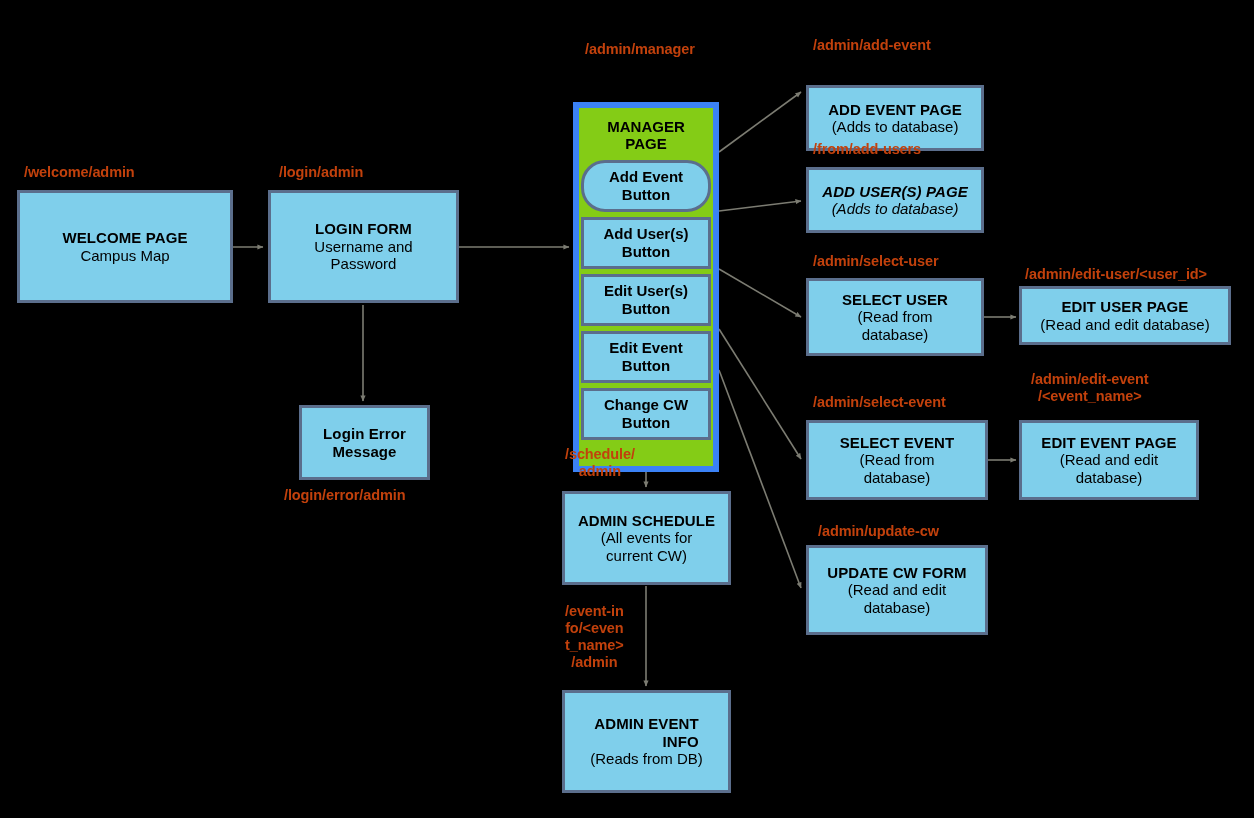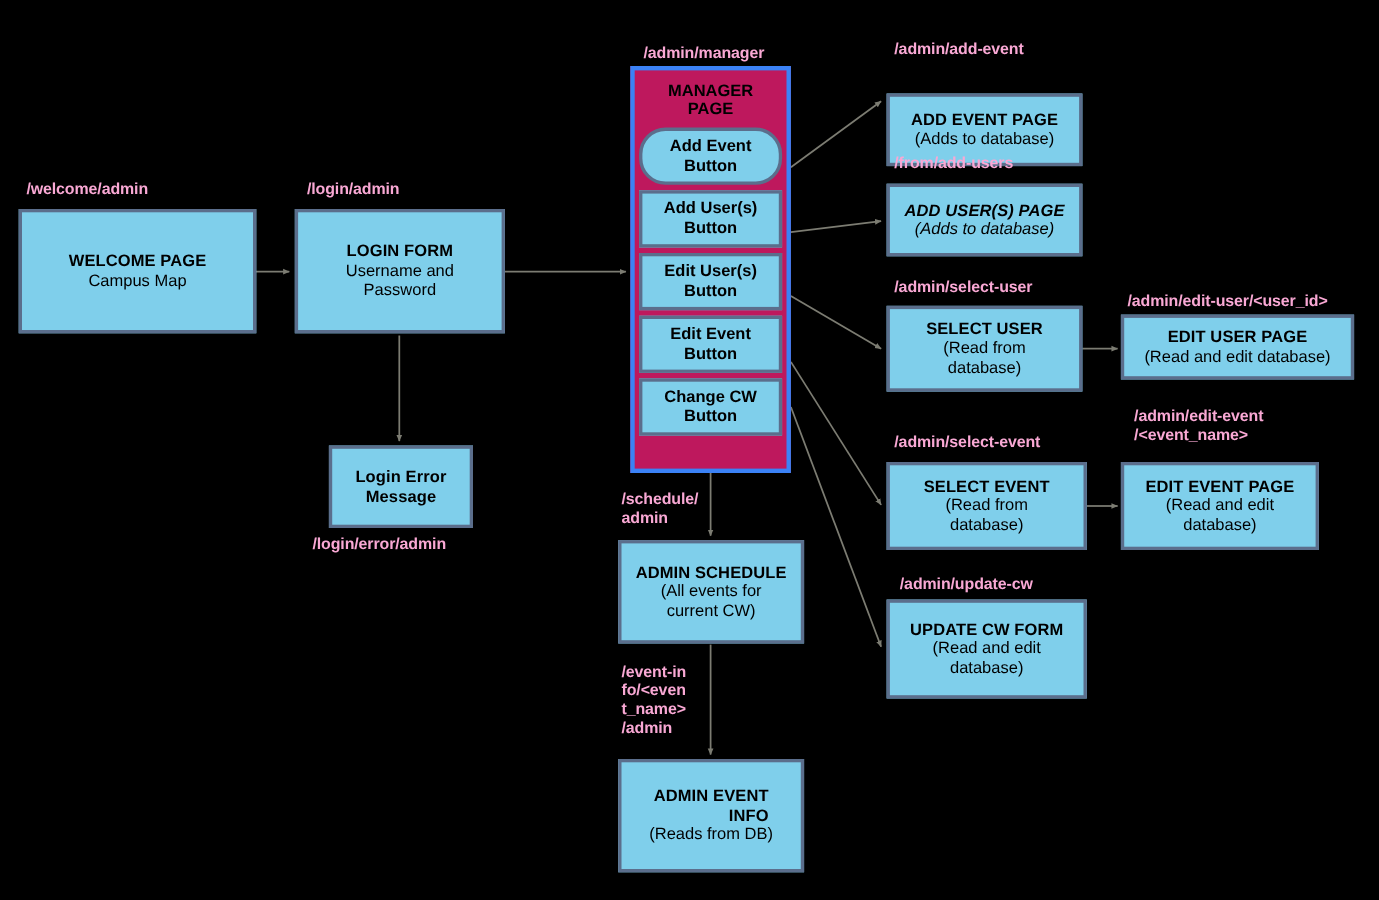--- a/index.html
+++ b/index.html
@@ -24,37 +24,39 @@
     justify-content:center;
     text-align:center;
     color:#000000;
     line-height:1.16;
   }
   .node .t1{font-weight:bold;font-size:15px;letter-spacing:.1px;}
   .node .t2{font-weight:normal;font-size:15px;}
 
   .urllabel{
     position:absolute;
-    color:#f9a8d4;
+    color:#c2410c;
     font-size:14.5px;
     font-weight:bold;
     white-space:pre;
     line-height:1.18;
     letter-spacing:-.1px;
+    text-align:center;
   }
 
   
   #manager-page{
     position:absolute;
     box-sizing:border-box;
-    background:#be185d;
-    border:4px solid #3b82f6;
+    background:#84cc16;
+    border:6px solid #3b82f6;
     display:flex;
     flex-direction:column;
     align-items:center;
+    margin-top:42px;
   }
   #manager-page .mp-title{
     font-weight:bold;font-size:15px;color:#000;
     text-align:center;margin-top:10px;margin-bottom:7px;line-height:1.16;
   }
   .mbtn{
     box-sizing:border-box;
     width:130px;
     height:52px;
     background:#7fcfeb;

